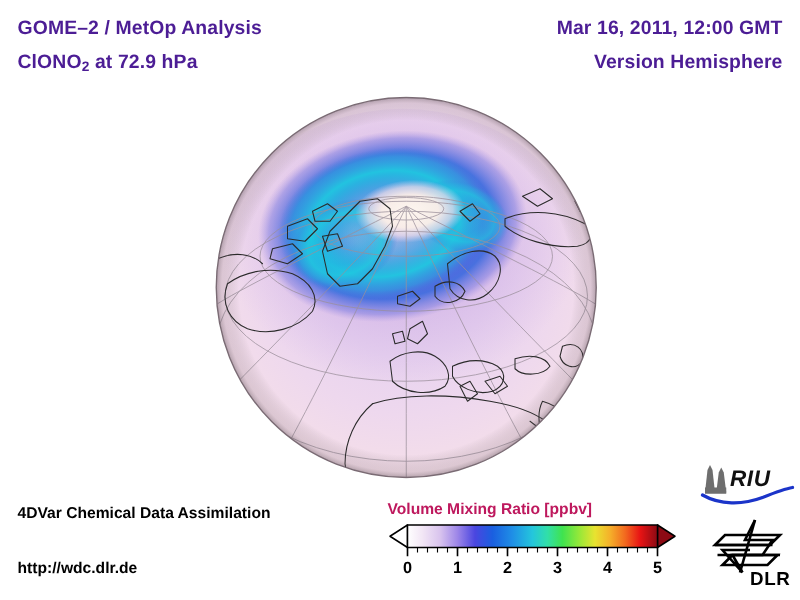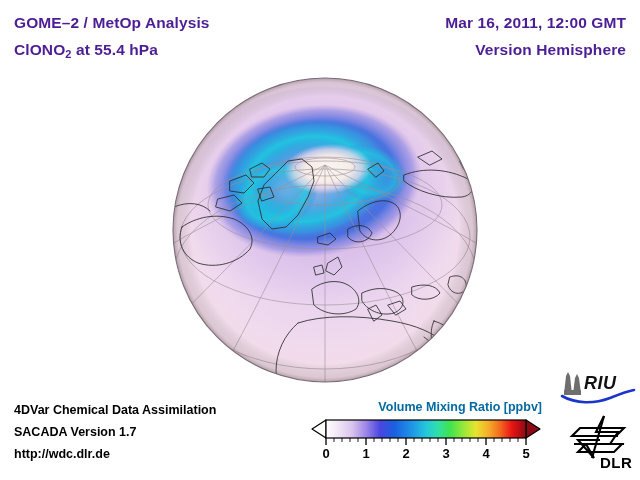--- a/index.html
+++ b/index.html
@@ -65,24 +65,24 @@
     left: 310px;
     top: 400px;
     width: 232px;
     height: 72px;
   }
   #cb-title {
     position: absolute;
     left: 0;
     top: 0;
     width: 232px;
-    text-align: right;
+    text-align: left;
     font-weight: bold;
     font-size: 12.5px;
-    color: #0369a1;
+    color: #be185d;
     white-space: nowrap;
   }
   #cb-svg {
     position: absolute;
     left: 0;
     top: 17px;
     width: 232px;
     height: 30px;
     display: block;
   }
@@ -119,21 +119,21 @@
   }
   .logo-svg { display: block; width: 100%; height: 100%; }
 </style>
 </head>
 <body>
 
 <div id="page">
 
   <div class="hdr" id="hdr-title">GOME–2 / MetOp Analysis</div>
 
-  <div class="hdr" id="hdr-subtitle"><span>ClONO</span><span class="sub2">2</span><span> at 55.4 hPa</span></div>
+  <div class="hdr" id="hdr-subtitle"><span>ClONO</span><span class="sub2">2</span><span> at 72.9 hPa</span></div>
 
   <div class="hdr" id="hdr-date">Mar 16, 2011, 12:00 GMT</div>
 
   <div class="hdr" id="hdr-region">Version Hemisphere</div>
 
   <div id="globe-wrap">
     <svg id="globe-svg" viewBox="0 0 306 306" xmlns="http://www.w3.org/2000/svg">
       <defs>
         <clipPath id="discClip">
           <circle cx="153" cy="153" r="152"></circle>
@@ -275,21 +275,20 @@
         </g>
 
         <circle cx="153" cy="153" r="152" fill="url(#limb)"></circle>
       </g>
 
       <circle cx="153" cy="153" r="152" fill="none" stroke="#7a6b74" stroke-width="1.1"></circle>
     </svg>
   </div>
 
   <div class="ftr" id="ftr-line1">4DVar Chemical Data Assimilation</div>
-  <div class="ftr" id="ftr-line2">SACADA Version 1.7</div>
   <div class="ftr" id="ftr-line3">http://wdc.dlr.de</div>
 
   <div id="cb-wrap">
     <div id="cb-title">Volume Mixing Ratio [ppbv]</div>
 
     <svg id="cb-svg" viewBox="0 0 232 30" preserveAspectRatio="none" xmlns="http://www.w3.org/2000/svg">
       <defs>
         <linearGradient id="cbGrad" x1="0" y1="0" x2="1" y2="0">
             <stop offset="0%" stop-color="#ffffff"></stop>
             <stop offset="6%" stop-color="#f2e6f5"></stop>

